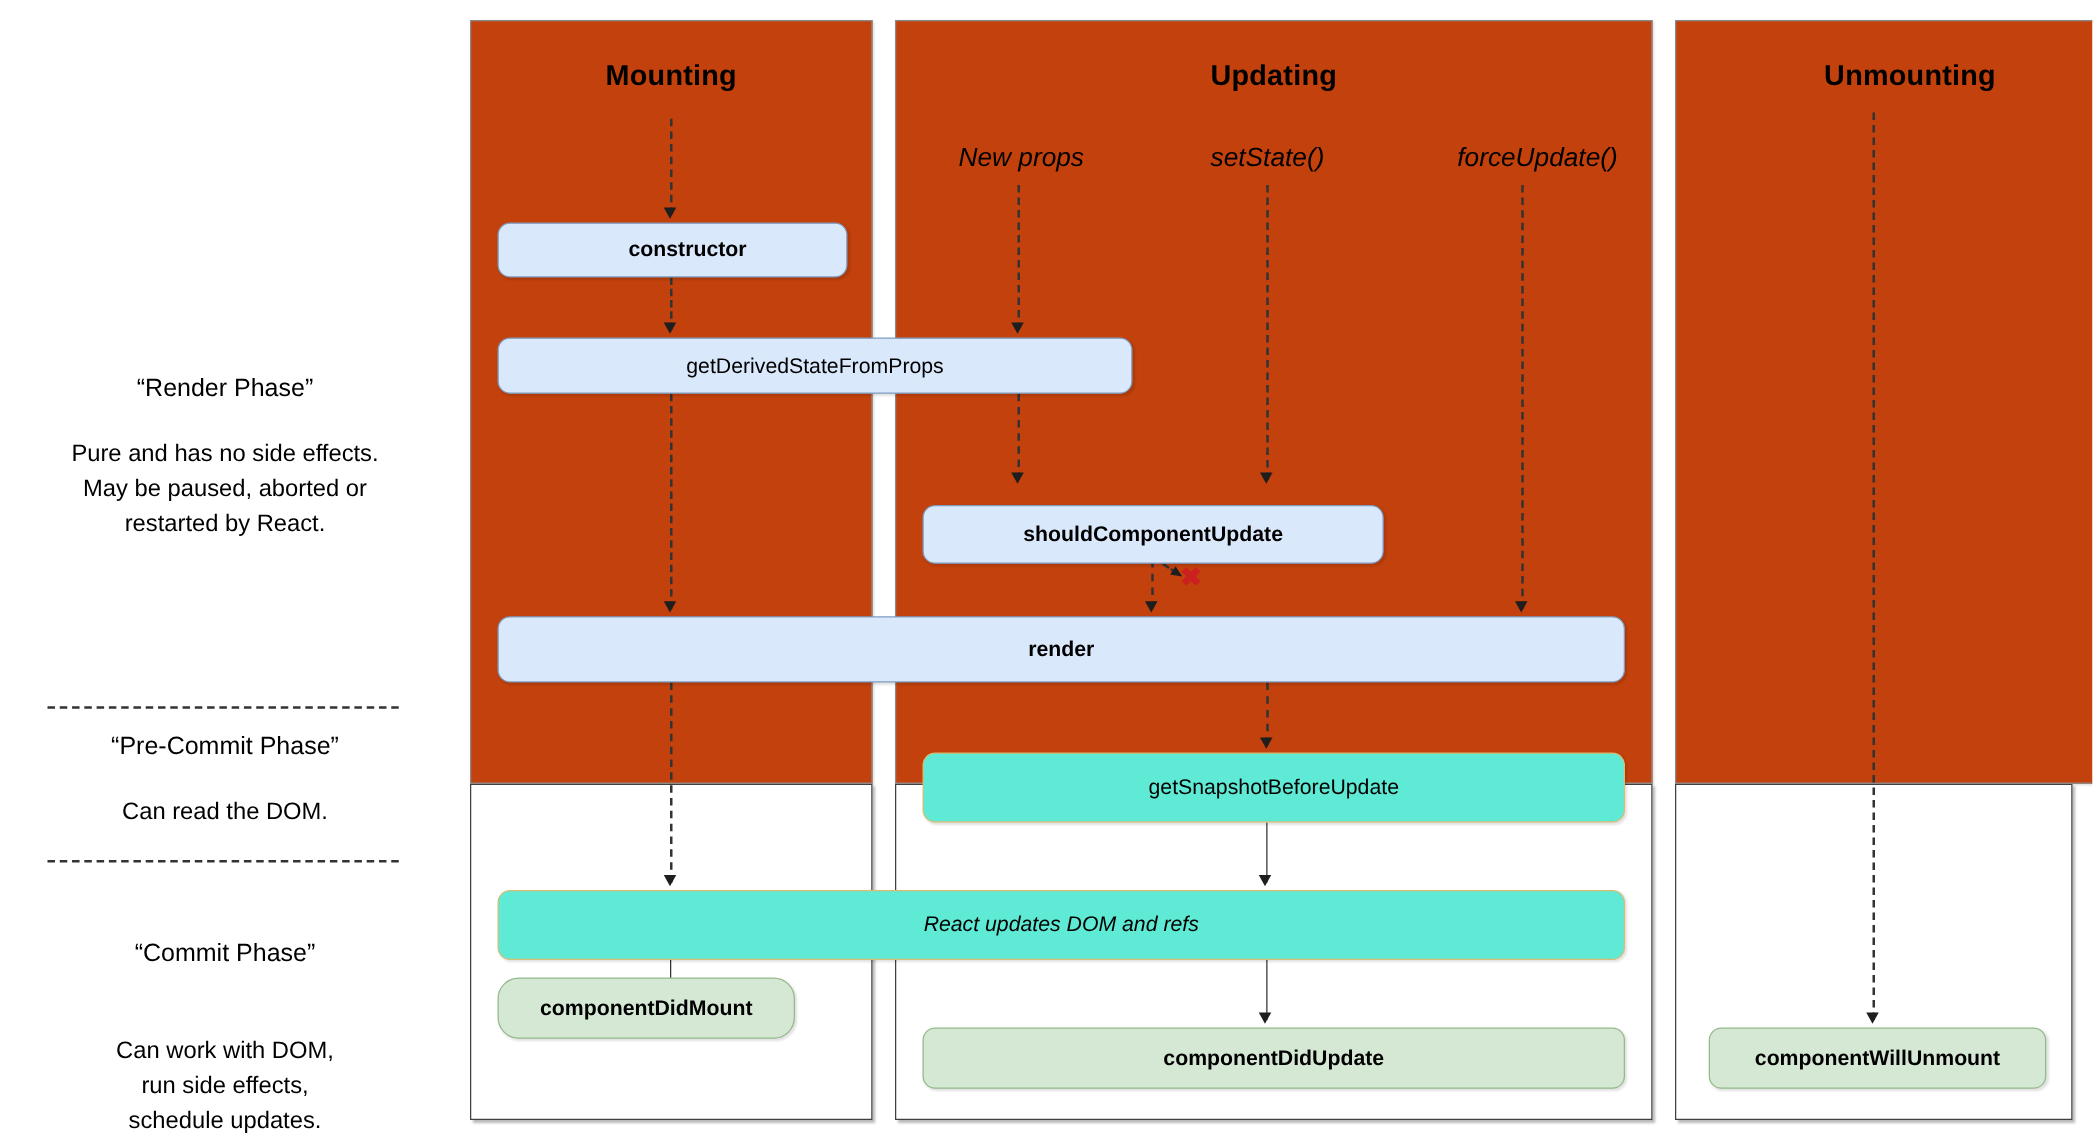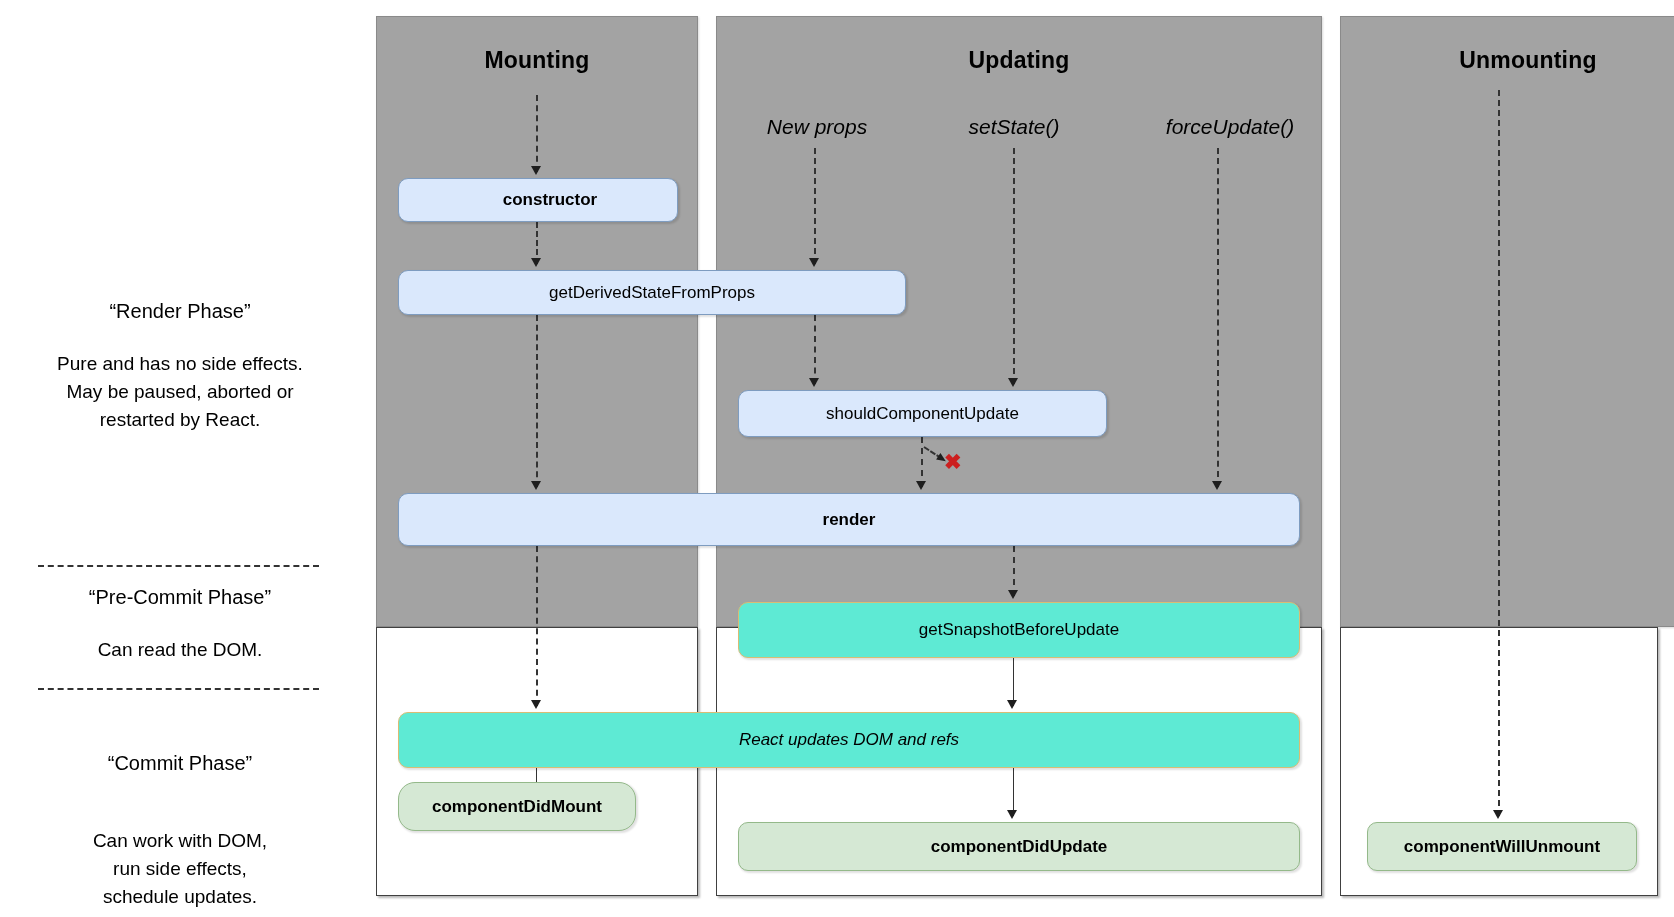--- a/index.html
+++ b/index.html
@@ -2,21 +2,21 @@
 <html><head>
 <meta charset="utf-8">
 <style>
   * { margin:0; padding:0; box-sizing:border-box; }
   html,body { background:#ffffff; }
   body { font-family:"Liberation Sans", sans-serif; color:#000; }
   .canvas { position:relative; width:1674px; height:917px; background:#fff; overflow:hidden; }
 
   
   .col-gray {
-    position:absolute; background:#a3a3a3;
+    position:absolute; background:#c2410c;
     border:1px solid #8a8a8a;
     box-shadow:1px 1px 2px rgba(0,0,0,0.15);
     z-index:1;
   }
   .col-white {
     position:absolute; background:#ffffff;
     border:1.5px solid #404040;
     box-shadow:2px 2px 2px rgba(0,0,0,0.28);
     z-index:1;
   }
@@ -128,21 +128,21 @@
   <div class="av" style="left:1013px; top:546px; height:50px;"></div>
   <div class="av solid" style="left:1013px; top:658px; height:48px;"></div>
   <div class="av solid" style="left:1013px; top:768px; height:48px;"></div>
 
   <div class="av" style="left:1498px; top:90px; height:726px;"></div>
 
   <div class="node blue bold" style="left:398px; top:178px; width:280px; height:44px;padding-left:24px;">constructor</div>
 
   <div class="node blue" style="left:398px; top:270px; width:508px; height:45px;">getDerivedStateFromProps</div>
 
-  <div class="node blue" style="left:738px; top:390px; width:369px; height:47px;">shouldComponentUpdate</div>
+  <div class="node blue" style="left:738px; top:404px; width:369px; height:47px;font-weight:bold;">shouldComponentUpdate</div>
 
   <div class="node blue bold" style="left:398px; top:493px; width:902px; height:53px;">render</div>
 
   <div class="node yellow" style="left:738px; top:602px; width:562px; height:56px;">getSnapshotBeforeUpdate</div>
 
   <div class="node yellow italic" style="left:398px; top:712px; width:902px; height:56px;">React updates DOM and refs</div>
 
   <div class="node green bold" style="left:398px; top:782px; width:238px; height:49px;border-radius:17px;">componentDidMount</div>
 
   <div class="node green bold" style="left:738px; top:822px; width:562px; height:49px;">componentDidUpdate</div>

